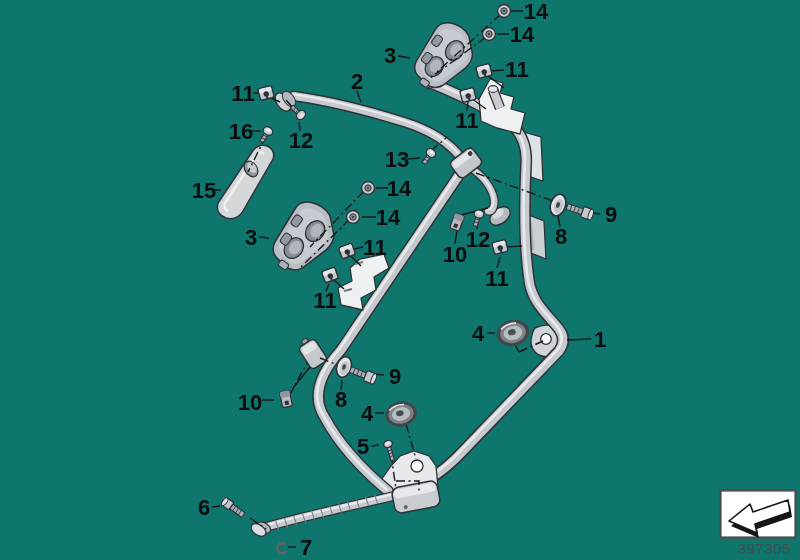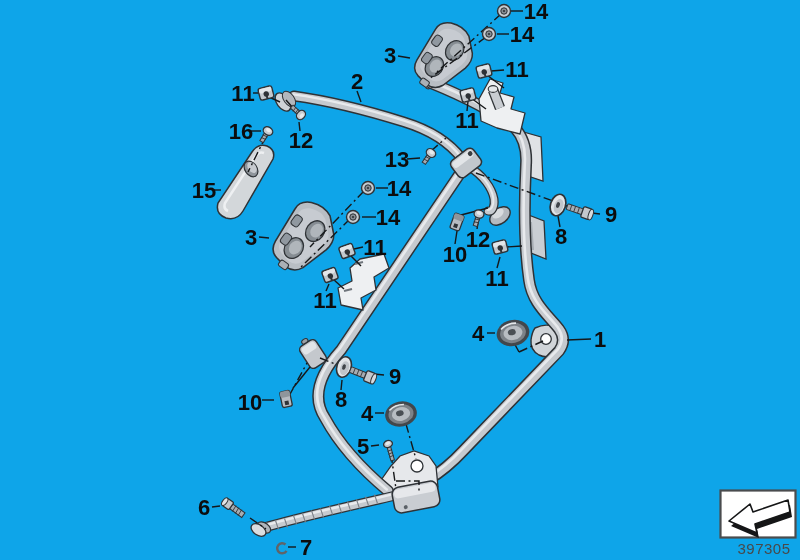--- a/index.html
+++ b/index.html
@@ -1,16 +1,16 @@
 <!DOCTYPE html>
 <html><head>
 <meta charset="utf-8">
 <style>
   html,body{margin:0;padding:0;background:#ffffff;}
-  .stage{position:relative;width:800px;height:560px;background:#0ea5e9;overflow:hidden;
+  .stage{position:relative;width:800px;height:560px;background:#0f766e;overflow:hidden;
          font-family:"Liberation Sans",sans-serif;}
   svg{display:block;}
   text.callout{font-family:"Liberation Sans",sans-serif;font-weight:bold;font-size:22px;
                fill:#0c0d0e;text-anchor:middle;}
   text.partnum{font-family:"Liberation Sans",sans-serif;font-weight:normal;font-size:15px;
                fill:#47494b;text-anchor:middle;letter-spacing:0.5px;}
   .ld{stroke:#16181a;stroke-width:1.4;fill:none;}
   .dd{stroke:#16181a;stroke-width:1.4;fill:none;stroke-dasharray:9 3.5 2 3.5;}
 </style>
 </head>

